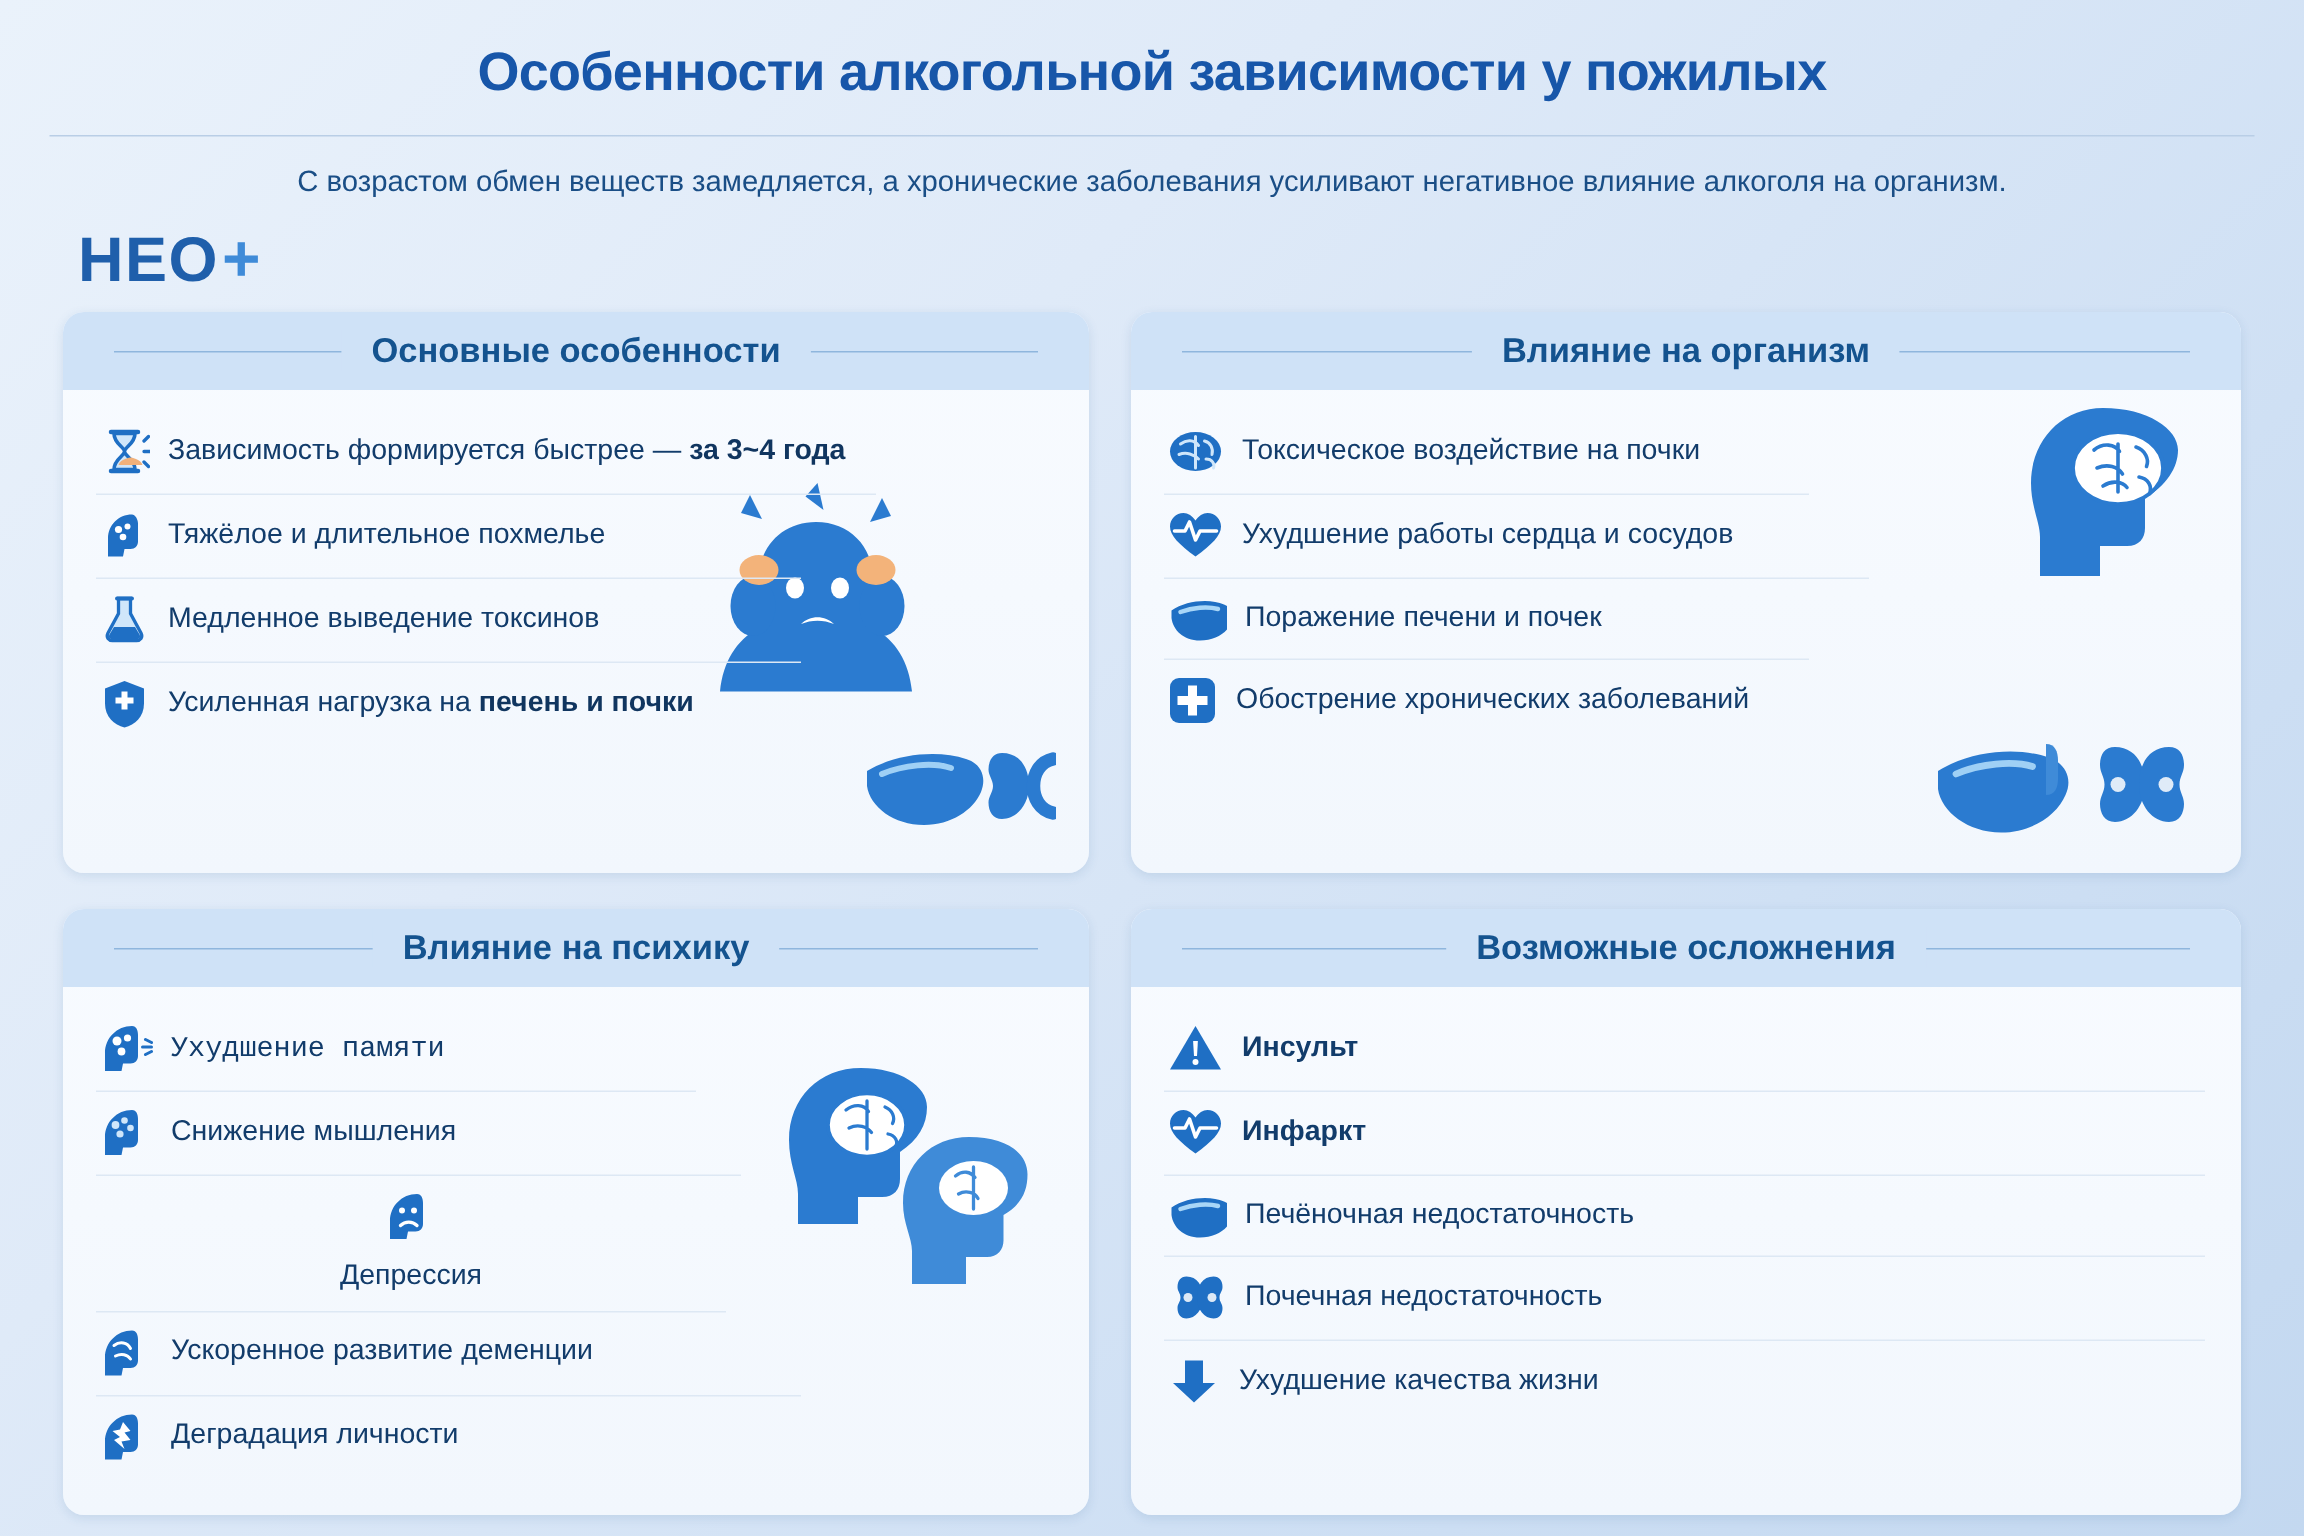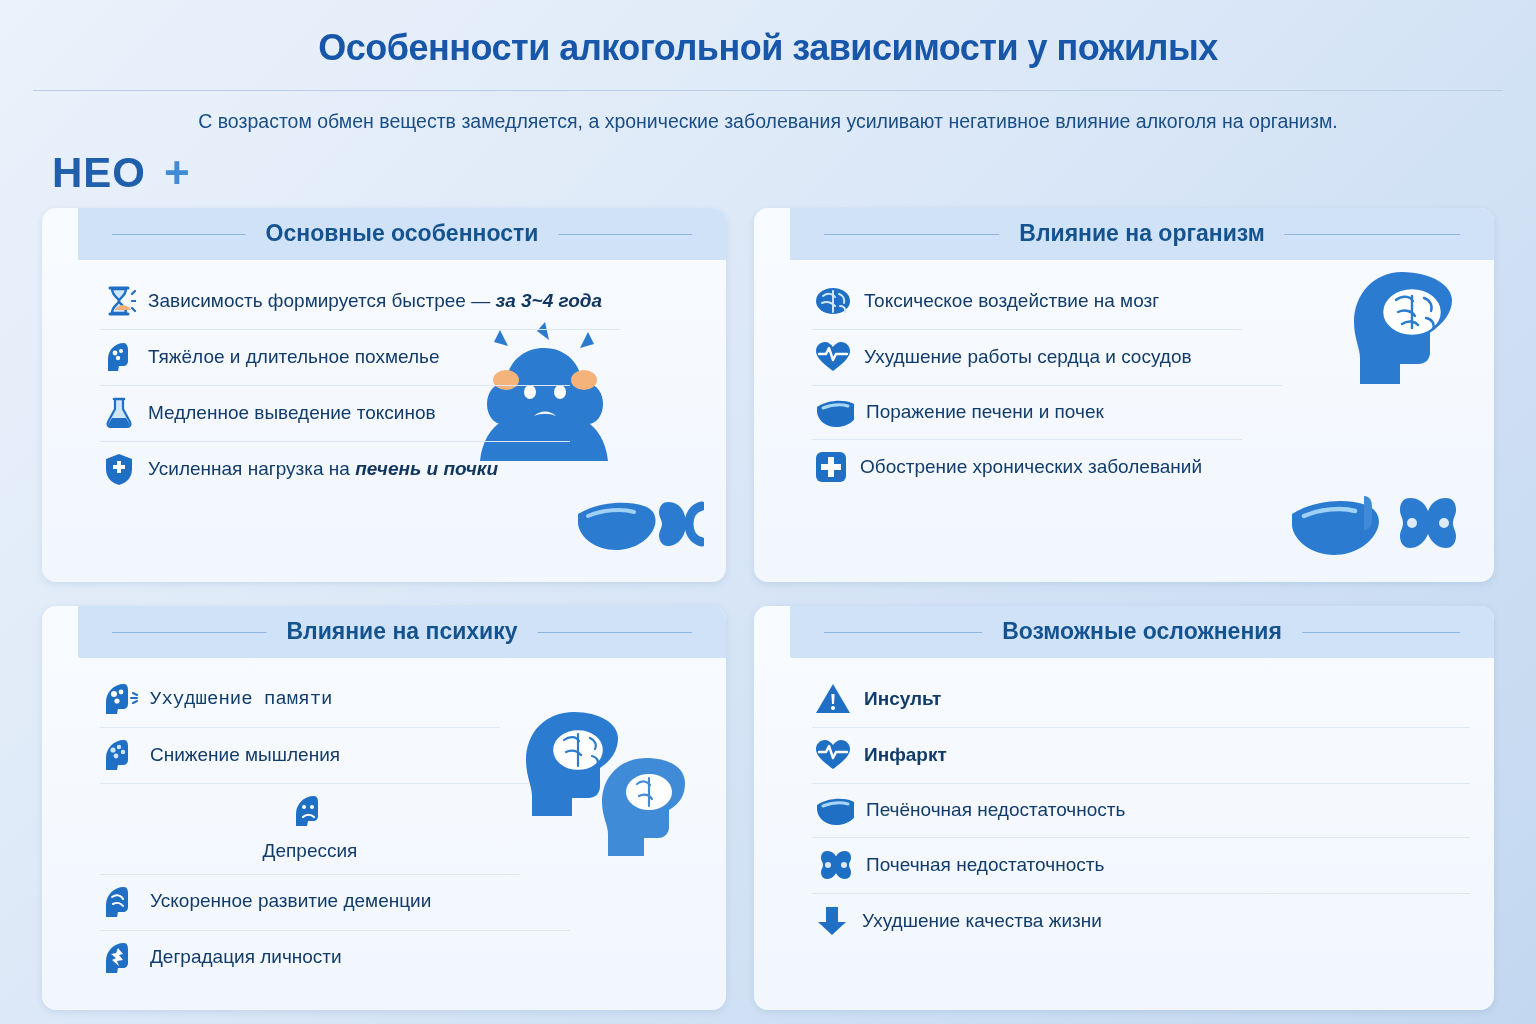--- a/index.html
+++ b/index.html
@@ -43,41 +43,40 @@
   .logo {
     position: absolute;
     left: 52px;
     top: 148px;
     font-size: 42px;
     font-weight: bold;
     color: #1f5fab;
     letter-spacing: 1px;
     display: flex;
     align-items: center;
-    gap: 18px;
+    gap: 2px;
   }
   .logo .plus { color: #3f8bd8; font-size: 44px; }
 
   
   .grid {
     position: absolute;
     top: 208px;
     left: 42px;
     width: 1452px;
     display: grid;
     grid-template-columns: 684px 740px;
     column-gap: 28px;
     row-gap: 24px;
   }
   .card {
     background: linear-gradient(180deg, #f8fbff 0%, #f2f7fd 100%);
     border-radius: 14px;
     box-shadow: 0 2px 7px rgba(40,90,150,0.13);
     overflow: hidden;
-    padding-left: 36px;
   }
   .card-head {
     background: #cfe2f7;
     padding: 12px 0 13px;
     position: relative;
   }
   .card-head h2 {
     margin: 0;
     text-align: center;
     font-size: 23px;
@@ -113,21 +112,21 @@
     border-bottom: 1px solid #dde8f4;
     position: relative;
     z-index: 2;
   }
   .row:last-child { border-bottom: none; }
   .row .txt {
     font-size: 19px;
     color: #123c6b;
     line-height: 1.2;
   }
-  .row .txt b { font-weight: bold; color: #10355f; font-style: italic; }
+  .row .txt b { font-weight: bold; color: #10355f; }
 
   .icon { flex: 0 0 auto; display:block; }
 
   
   .w-520 { max-width: 520px; }
   .w-470 { max-width: 470px; }
   .w-430 { max-width: 430px; }
   .w-560 { max-width: 560px; }
 
   .art {
@@ -263,21 +262,21 @@
         <circle cx="158" cy="33" r="5" fill="#fff" opacity=".85"></circle>
       </svg>
 
       <div class="row w-430">
         <svg class="icon" width="38" height="34" viewBox="0 0 38 34">
           <ellipse cx="19" cy="17" rx="17" ry="13" fill="#1f6fc4"></ellipse>
           <g fill="none" stroke="#cfe6fa" stroke-width="2" stroke-linecap="round">
             <path d="M9 12c4-3 9-3 12 1M8 19c5-2 10 0 13 3M19 7v21M25 10c4 1 6 5 5 9M26 22c4 0 6 3 5 6"></path>
           </g>
         </svg>
-        <div class="txt">Токсическое воздействие на мозг</div>
+        <div class="txt">Токсическое воздействие на почки</div>
       </div>
 
       <div class="row w-470">
         <svg class="icon" width="38" height="34" viewBox="0 0 38 34">
           <path d="M19 31C8 23 2 17 2 11 2 6 6 2 11 2c3 0 6 2 8 5 2-3 5-5 8-5 5 0 9 4 9 9 0 6-6 12-17 20z" fill="#1f6fc4"></path>
           <path d="M5 14h7l3-6 4 12 3-6h11" fill="none" stroke="#fff" stroke-width="2.4" stroke-linecap="round" stroke-linejoin="round"></path>
         </svg>
         <div class="txt">Ухудшение работы сердца и сосудов</div>
       </div>
 

